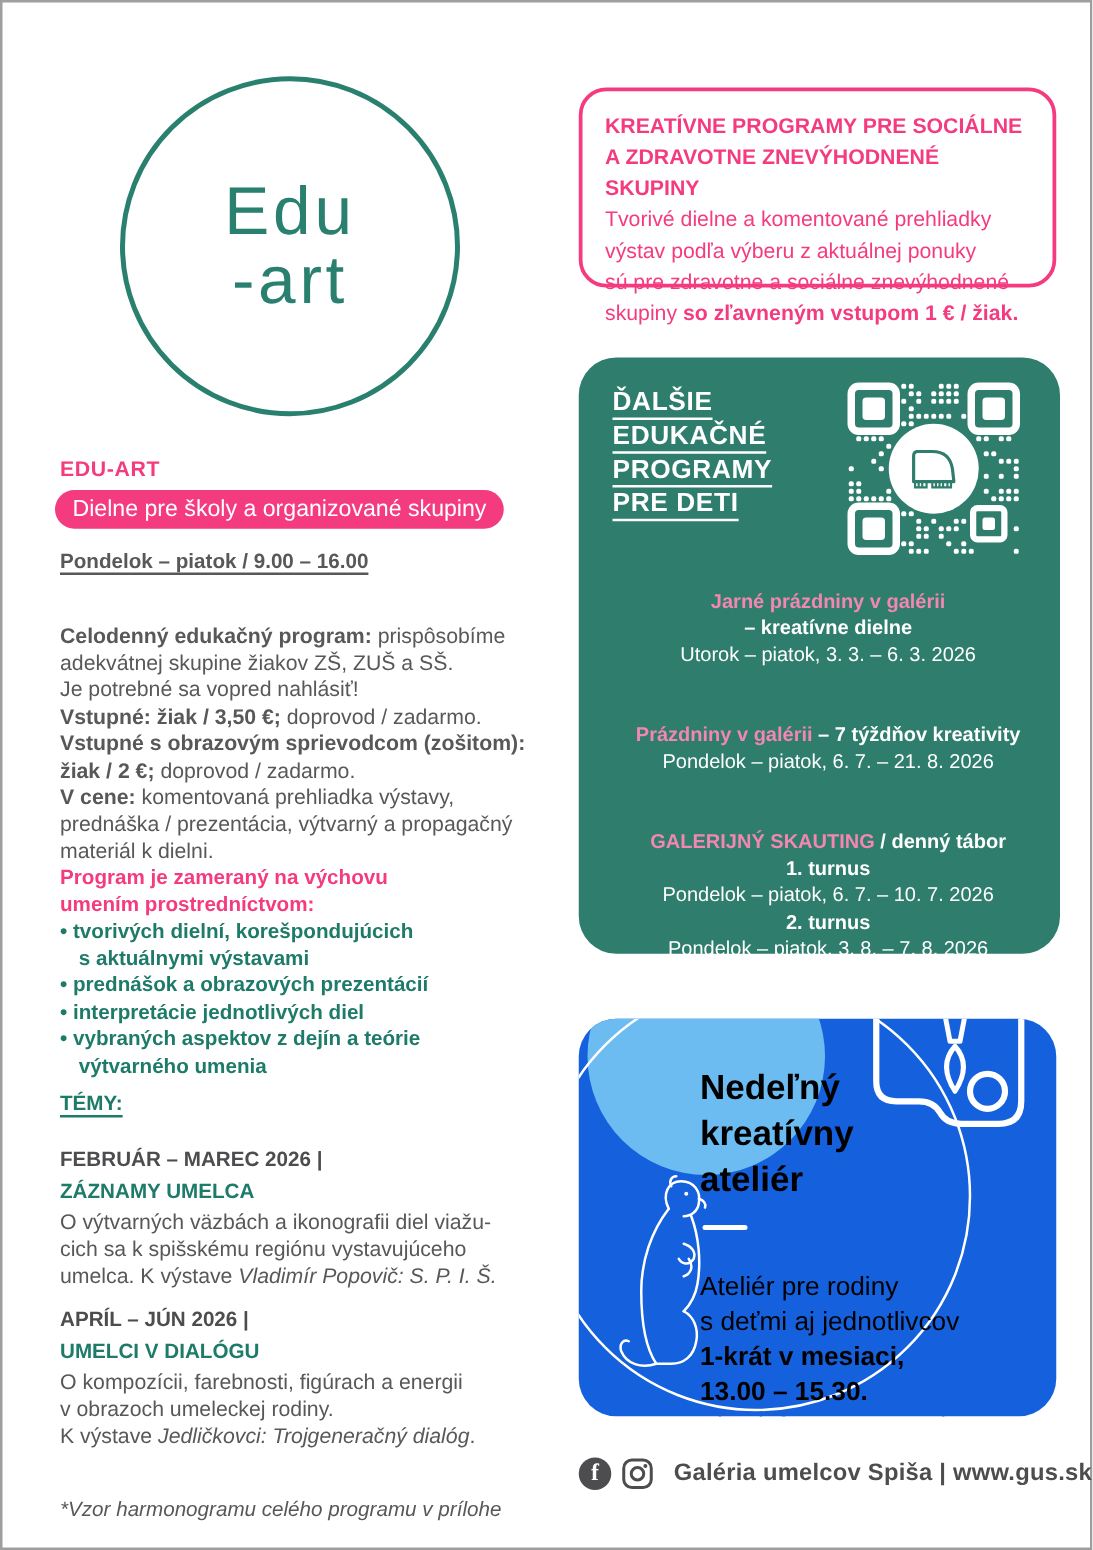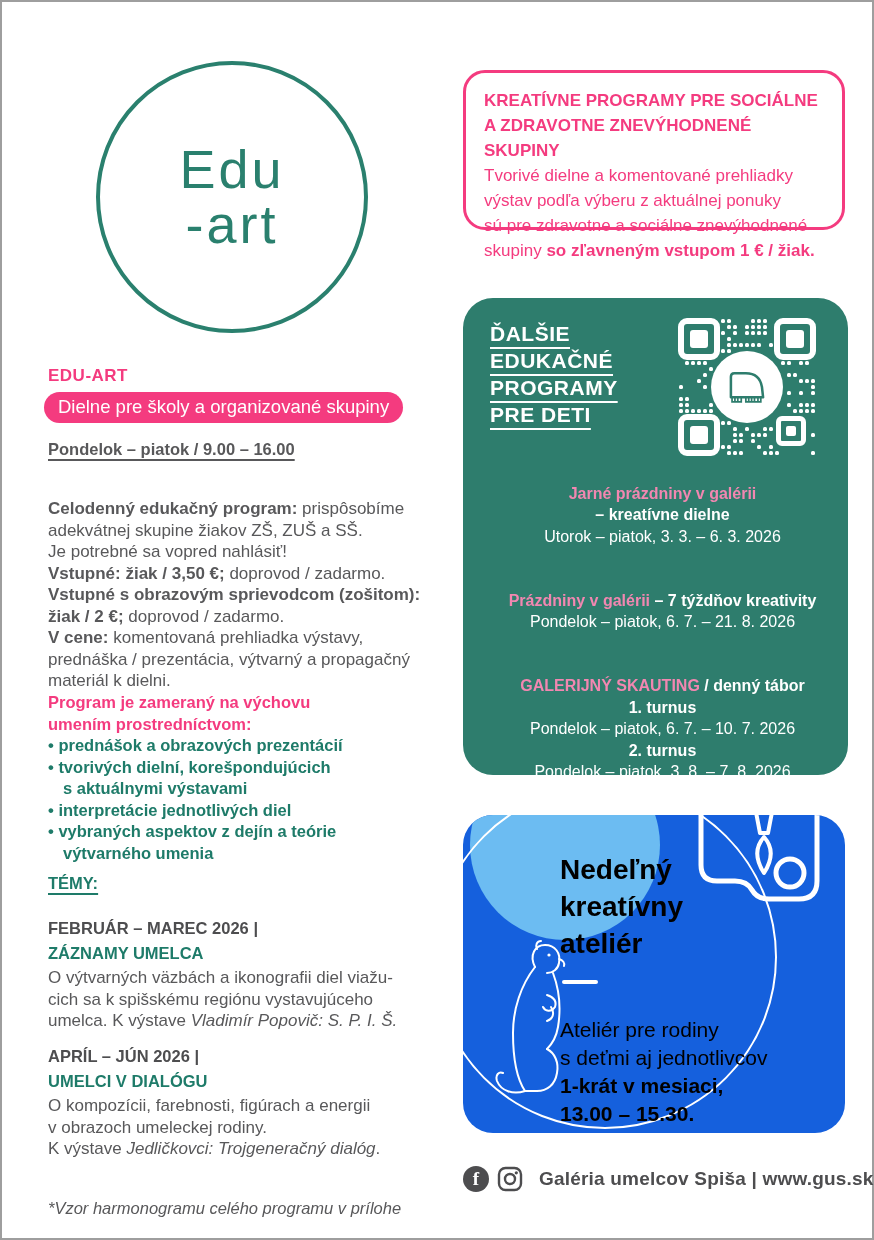--- a/index.html
+++ b/index.html
@@ -37,21 +37,21 @@
   .topic { position:absolute; left:48px; width:430px; font-size:17px; line-height:21.5px; }
   .topic-1 { top:918px; } .topic-2 { top:1046px; }
   .topic-date { font-weight:bold; font-size:16.5px; color:#4d4d4f; }
   .topic-title { font-weight:bold; font-size:16.5px; color:#1e7b69; margin-top:3px; }
   .topic-body { margin-top:3px; white-space:pre-line; }
   .italic { font-style:italic; }
   .footnote { position:absolute; left:48px; top:1170px; font-style:italic; font-size:16.5px;margin-top:29px; }
 
   
   .teal-box { position:absolute; left:463px; top:286px; width:385px; height:477px;
-    background:#2e7d6d; border-radius:30px; color:#fff;margin-top:12px; }
+    background:#2e7d6d; border-radius:30px; color:#fff; }
   .teal-heading { position:absolute; left:27px; top:22px; font-weight:bold; font-size:21px; line-height:27px;
     white-space:pre-line; text-decoration:underline; text-underline-offset:6px; text-decoration-thickness:2px; letter-spacing:0.5px; }
   .qr { position:absolute; left:215px; top:20px; width:138px; height:138px; }
   .qr-dots { position:absolute; inset:0; }
   .qr-dot { position:absolute; width:4px; height:4px; background:#fff; border-radius:1.5px; }
   .qr-finder { position:absolute; width:42px; height:42px; border:6px solid #fff; border-radius:9px; box-sizing:border-box; }
   .qr-finder::after { content:""; position:absolute; inset:6px; background:#fff; border-radius:3px; }
   .qr-align { position:absolute; width:30px; height:30px; border:5px solid #fff; border-radius:6px; box-sizing:border-box; }
   .qr-align::after { content:""; position:absolute; inset:5px; background:#fff; border-radius:2px; }
   .qr-center { position:absolute; left:33px; top:33px; width:72px; height:72px; background:#fff; border-radius:50%;
@@ -106,23 +106,23 @@
 </span><span class="bold">Vstupné s obrazovým sprievodcom (zošitom):
 žiak / 2 €;</span><span> doprovod / zadarmo.
 </span><span class="bold">V cene:</span><span> komentovaná prehliadka výstavy,
 prednáška / prezentácia, výtvarný a propagačný
 materiál k dielni.</span></p>
 
 <div class="focus-heading">Program je zameraný na výchovu
 umením prostredníctvom:</div>
 
 <div class="bullets">
-  <div class="bullet">prednášok a obrazových prezentácií</div>
   <div class="bullet">tvorivých dielní, korešpondujúcich
 s aktuálnymi výstavami</div>
+  <div class="bullet">prednášok a obrazových prezentácií</div>
   <div class="bullet">interpretácie jednotlivých diel</div>
   <div class="bullet">vybraných aspektov z dejín a teórie
 výtvarného umenia</div>
 </div>
 
 <div class="themes">TÉMY:</div>
 
 <div class="topic topic-1">
   <div class="topic-date">FEBRUÁR – MAREC 2026 |</div>
   <div class="topic-title">ZÁZNAMY UMELCA</div>

